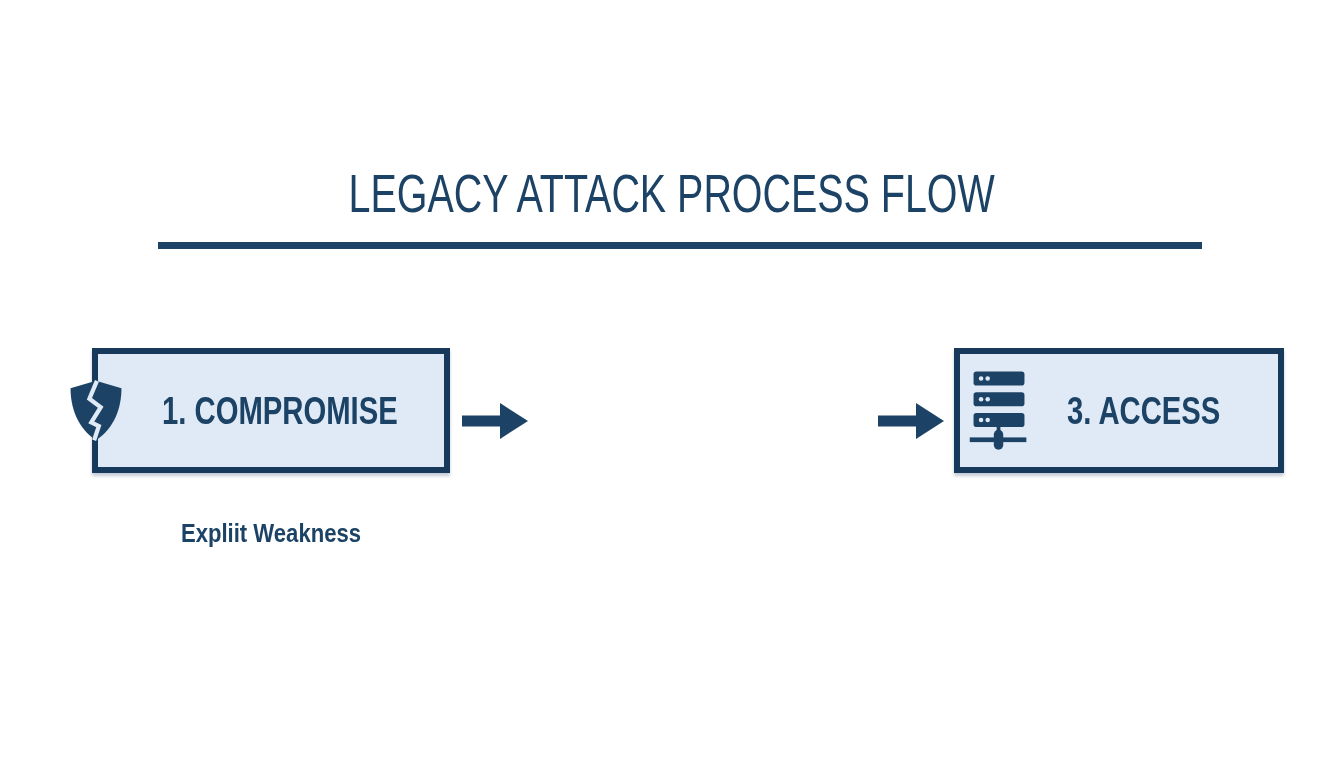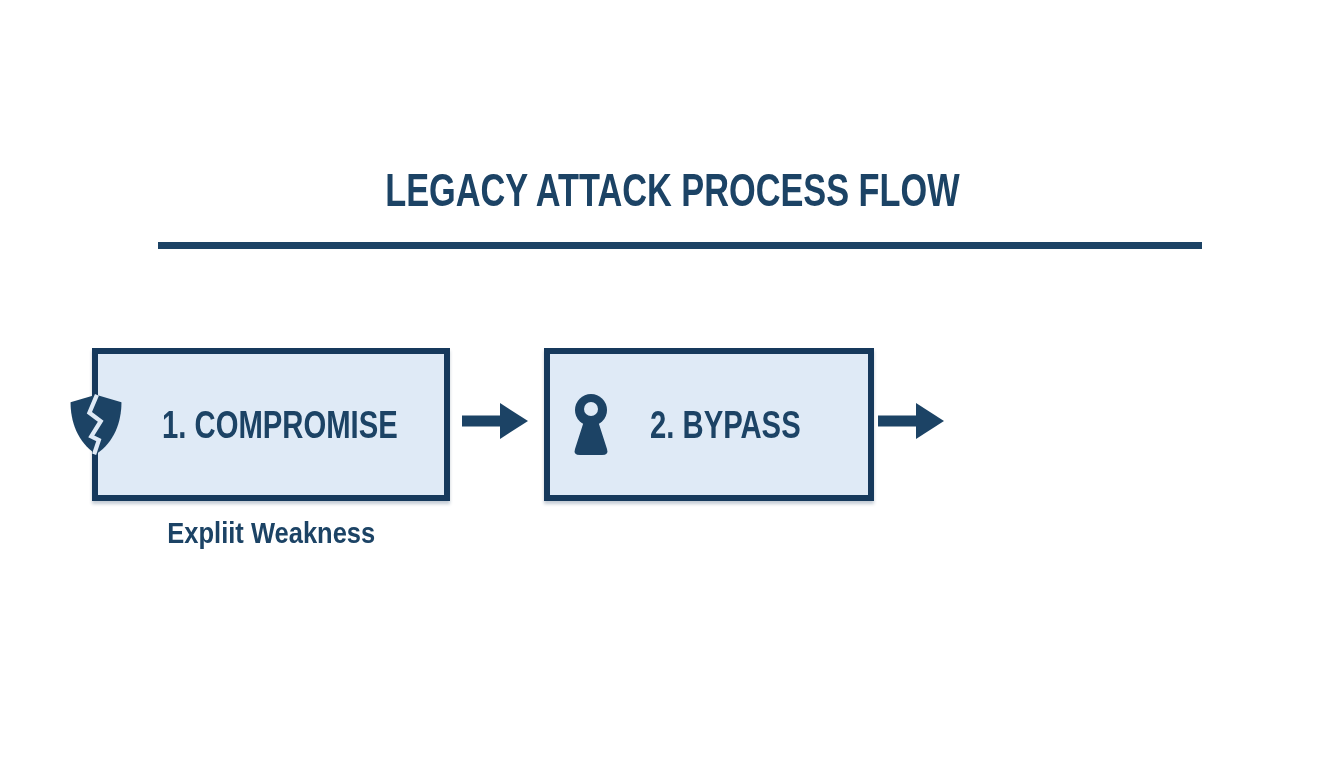--- a/index.html
+++ b/index.html
@@ -9,48 +9,48 @@
     --page-bg:#ffffff;
   }
   html,body{margin:0;padding:0;}
   body{background:#e8e8e8;font-family:"Liberation Sans", sans-serif;}
   .canvas{
     position:relative;width:1344px;height:768px;background:var(--page-bg);
     overflow:hidden;margin:0 auto;
   }
   .diagram-title{
     position:absolute;left:0;right:0;top:166px;text-align:center;
-    font-weight:bold;font-size:47px;line-height:1;color:var(--navy);
+    font-weight:normal;font-size:54px;line-height:1;color:var(--navy);
     letter-spacing:0px;white-space:nowrap;
   }
   .diagram-title .squeeze{display:inline-block;transform:scaleX(0.73);transform-origin:center;}
   .title-underline{
     position:absolute;left:158px;top:242px;width:1044px;height:7px;
     background:var(--navy);
   }
   .step-box{
-    position:absolute;top:348px;height:153px;box-sizing:border-box;
+    position:absolute;top:348px;height:125px;box-sizing:border-box;
     background:var(--box-bg);border:6px solid var(--border-navy);
     display:flex;align-items:center;justify-content:center;gap:35px;
     box-shadow:0 3px 3px rgba(22,57,92,0.25);
   }
   .step-box.b1{left:92px;width:358px;}
   .step-box.b2{left:544px;width:330px;}
   .step-box.b3{left:954px;width:330px;}
   .step-label{
     font-weight:bold;font-size:39px;color:var(--navy);white-space:nowrap;
     transform:scaleX(0.75);transform-origin:left center;
   }
   .step-icon{flex:0 0 auto;display:block;}
   .flow-arrow{position:absolute;top:401px;width:68px;height:40px;}
   .flow-arrow.a1{left:462px;}
   .flow-arrow.a2{left:878px;}
   .sub-label{
     position:absolute;top:514px;text-align:center;
-    font-weight:bold;font-size:30px;line-height:38px;color:var(--navy);white-space:nowrap;
+    font-weight:bold;font-size:26px;line-height:38px;color:var(--navy);white-space:nowrap;
   }
   .sub-label .squeeze{display:inline-block;transform:scaleX(0.85);transform-origin:center;}
   .sub-label.s1{left:92px;width:358px;}
   .sub-label.s2{left:544px;width:330px;}
   .sub-label.s3{left:954px;width:330px;}
 </style>
 </head>
 <body>
 
 <div class="canvas">
@@ -67,32 +67,41 @@
       <path d="M33 3 L25 22 L37 31 L27 47 L35 51 L30 66" fill="none" stroke="var(--box-bg)" stroke-width="4.5"></path>
     </svg>
     <span class="step-label">1. COMPROMISE</span>
   </div>
 
   <svg class="flow-arrow a1" viewBox="0 0 68 40" aria-hidden="true">
     <rect x="0" y="14.5" width="40" height="11" fill="var(--navy)"></rect>
     <polygon points="38,2 38,38 66,20" fill="var(--navy)"></polygon>
   </svg>
 
-  <div class="step-box b2">
-    <svg class="step-icon" width="48" height="66" viewBox="0 0 48 66" aria-hidden="true">
-      <circle cx="24" cy="18" r="16" fill="var(--navy)"></circle>
-      <path d="M17 29 L31 29 L40 57 Q42 63 35 63 L13 63 Q6 63 8 57 Z" fill="var(--navy)"></path>
-      <circle cx="24" cy="17" r="7" fill="var(--box-bg)"></circle>
-    </svg>
-    <span class="step-label">2. BYPASS</span>
-  </div>
 
   <svg class="flow-arrow a2" viewBox="0 0 68 40" aria-hidden="true">
     <rect x="0" y="14.5" width="40" height="11" fill="var(--navy)"></rect>
     <polygon points="38,2 38,38 66,20" fill="var(--navy)"></polygon>
   </svg>
 
+  <div class="step-box b3">
+    <svg class="step-icon" width="66" height="84" viewBox="0 0 70 88" aria-hidden="true">
+      <rect x="8" y="2" width="54" height="15" rx="3" fill="var(--navy)"></rect>
+      <rect x="8" y="24" width="54" height="15" rx="3" fill="var(--navy)"></rect>
+      <rect x="8" y="46" width="54" height="15" rx="3" fill="var(--navy)"></rect>
+      <circle cx="16" cy="9.5" r="2.4" fill="var(--box-bg)"></circle>
+      <circle cx="23" cy="9.5" r="2.4" fill="var(--box-bg)"></circle>
+      <circle cx="16" cy="31.5" r="2.4" fill="var(--box-bg)"></circle>
+      <circle cx="23" cy="31.5" r="2.4" fill="var(--box-bg)"></circle>
+      <circle cx="16" cy="53.5" r="2.4" fill="var(--box-bg)"></circle>
+      <circle cx="23" cy="53.5" r="2.4" fill="var(--box-bg)"></circle>
+      <rect x="32.5" y="58" width="4" height="12" fill="var(--navy)"></rect>
+      <rect x="4" y="72" width="60" height="5" fill="var(--navy)"></rect>
+      <rect x="29.5" y="64" width="10" height="21" rx="5" fill="var(--navy)"></rect>
+    </svg>
+    <span class="step-label">3. ACCESS</span>
+  </div>
 
   <div class="sub-label s1">
     <span class="squeeze">Expliit Weakness</span>
   </div>
 
 </div>
 
 </body></html>

